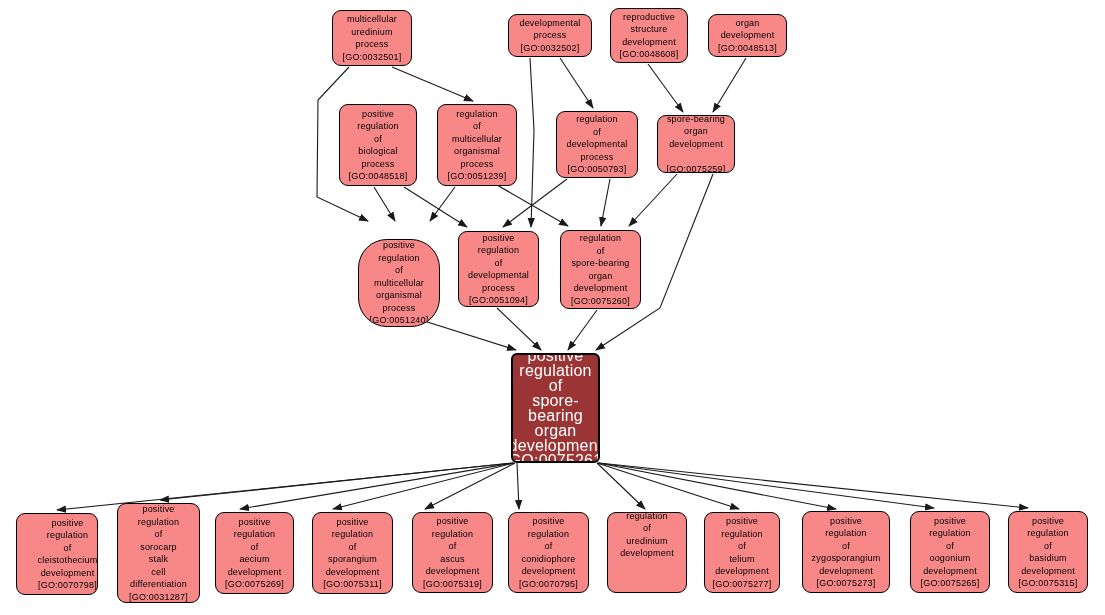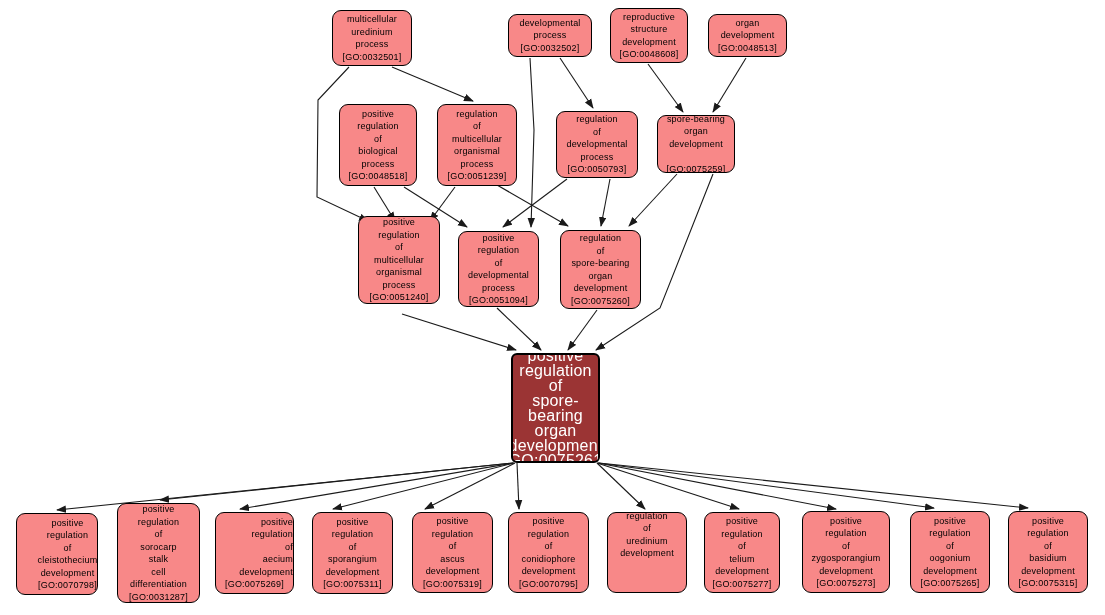--- a/index.html
+++ b/index.html
@@ -108,21 +108,21 @@
       <div class="code">[GO:0051239]</div>
     </div>
     <div class="node" style="left: 556px; top: 111px; width: 82px; height: 67px;">
       <div class="name">regulation of developmental process</div>
       <div class="code">[GO:0050793]</div>
     </div>
     <div class="node" style="left: 657px; top: 115px; width: 78px; height: 58px; gap: 13px;">
       <div class="name">spore-bearing organ development</div>
       <div class="code">[GO:0075259]</div>
     </div>
-    <div class="node" style="left: 358px; top: 216px; width: 82px; height: 88px;">
+    <div class="node" style="left: 358px; top: 239px; width: 82px; height: 88px; border-radius: 29px;">
       <div class="name">positive regulation of multicellular organismal process</div>
       <div class="code">[GO:0051240]</div>
     </div>
     <div class="node" style="left: 458px; top: 231px; width: 81px; height: 76px;">
       <div class="name">positive regulation of developmental process</div>
       <div class="code">[GO:0051094]</div>
     </div>
     <div class="node" style="left: 560px; top: 230px; width: 81px; height: 79px;">
       <div class="name">regulation of spore-bearing organ development</div>
       <div class="code">[GO:0075260]</div>
@@ -132,21 +132,21 @@
       <div class="code">[GO:0075261]</div>
     </div>
     <div class="node" style="left: 16px; top: 513px; width: 82px; height: 82px; padding-left: 21px;">
       <div class="name">positive regulation of cleistothecium development</div>
       <div class="code">[GO:0070798]</div>
     </div>
     <div class="node" style="left: 117px; top: 503px; width: 83px; height: 100px;">
       <div class="name">positive regulation of sorocarp stalk cell differentiation</div>
       <div class="code">[GO:0031287]</div>
     </div>
-    <div class="node" style="left: 215px; top: 512px; width: 79px; height: 82px; text-align: right;">
+    <div class="node" style="left: 215px; top: 512px; width: 79px; height: 82px;">
       <div class="name">positive regulation of aecium development</div>
       <div class="code">[GO:0075269]</div>
     </div>
     <div class="node" style="left: 312px; top: 512px; width: 81px; height: 82px;">
       <div class="name">positive regulation of sporangium development</div>
       <div class="code">[GO:0075311]</div>
     </div>
     <div class="node" style="left: 412px; top: 512px; width: 81px; height: 81px;">
       <div class="name">positive regulation of ascus development</div>
       <div class="code">[GO:0075319]</div>

